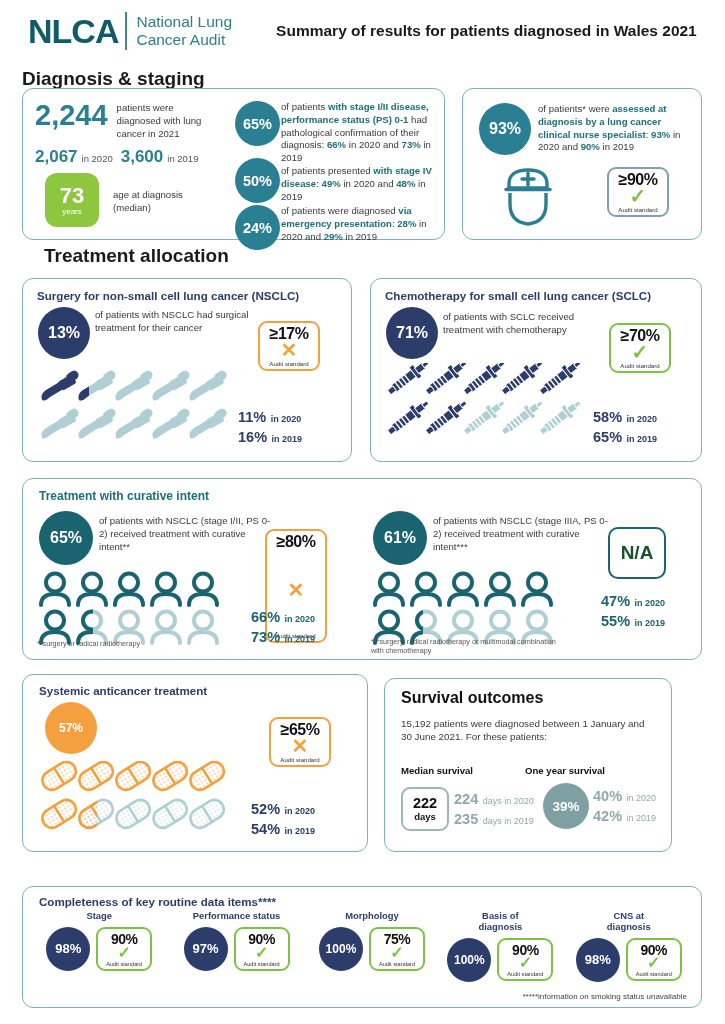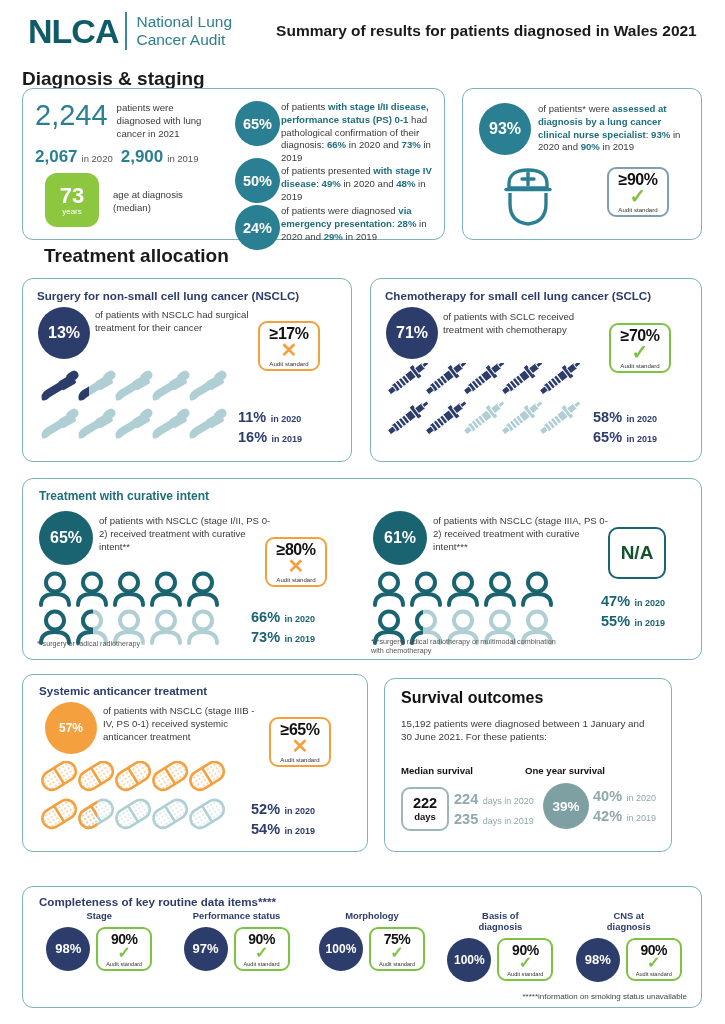--- a/index.html
+++ b/index.html
@@ -81,28 +81,28 @@
       <div class="logo-words">National Lung</div>
       <div class="logo-words">Cancer Audit</div>
     </div>
     <div class="header-title">Summary of results for patients diagnosed in Wales 2021</div>
   </div>
 
   <div class="section-title">Diagnosis &amp; staging</div>
 
   <div class="card" style="left:22px; top:88px; width:423px; height:152px;">
     <div style="position:absolute; left:12px; top:12px; display:flex; align-items:flex-start;">
-      <div style="font-size:29px; font-weight:normal; color:#2A7F92; line-height:1;">2,244</div>
+      <div style="font-size:29px; font-weight:bold; color:#2A7F92; line-height:1;">2,244</div>
       <div class="body-txt" style="width:96px; margin-left:9px; margin-top:1px;">patients were diagnosed with lung cancer in 2021</div>
     </div>
 
     <div style="position:absolute; left:12px; top:58px; display:flex; align-items:baseline;">
       <span style="font-size:17px; font-weight:bold; color:#2A7F92;">2,067</span>
       <span style="font-size:9.5px; color:#555; margin-left:4px;">in 2020</span>
-      <span style="font-size:17px; font-weight:bold; color:#2A7F92; margin-left:8px;">2,900</span>
+      <span style="font-size:17px; font-weight:bold; color:#2A7F92; margin-left:8px;">3,600</span>
       <span style="font-size:9.5px; color:#555; margin-left:4px;">in 2019</span>
     </div>
 
     <div style="position:absolute; left:22px; top:84px; width:54px; height:54px; background:#8DC63F; border-radius:12px; display:flex; flex-direction:column; align-items:center; justify-content:center;">
       <div style="font-size:22px; font-weight:bold; color:#fff; line-height:1;">73</div>
       <div style="font-size:8px; color:#fff;">years</div>
     </div>
     <div class="body-txt" style="position:absolute; left:90px; top:100px; width:100px;">age at diagnosis (median)</div>
 
     <div style="position:absolute; left:212px; top:12px;">
@@ -337,21 +337,21 @@
         <g transform="translate(111,38)">
             <use href="#person" stroke="#AFCFD4"></use>
           </g>
         <g transform="translate(148,38)">
             <use href="#person" stroke="#AFCFD4"></use>
           </g>
       </svg>
     </div>
     <div class="note" style="position:absolute; left:14px; top:160px;">**surgery or radical radiotherapy</div>
 
-    <div class="audit orange" style="position:absolute; left:242px; top:58px;">
+    <div class="audit orange" style="position:absolute; left:242px; top:50px;gap:32px;">
       <div class="val">≥80%</div>
       <div class="mark cross">✕</div>
       <div class="lbl">Audit standard</div>
     </div>
 
     <div class="prev teal" style="position:absolute; left:228px; top:128px;">
       <div>
         <span class="big">66%</span>
         <span class="sm">in 2020</span>
       </div>
@@ -420,21 +420,20 @@
       <div>
         <span class="big">55%</span>
         <span class="sm">in 2019</span>
       </div>
     </div>
   </div>
 
   <div class="card" style="left:22px; top:674px; width:346px; height:178px;">
     <div class="card-title" style="position:absolute; left:16px; top:9px;">Systemic anticancer treatment</div>
     <div class="circle c-orange" style="position:absolute; left:22px; top:27px; width:52px; height:52px; font-size:12px;">57%</div>
-    <div class="body-txt" style="position:absolute; left:80px; top:30px; width:160px;">of patients with NSCLC (stage IIIB - IV, PS 0-1) received systemic anticancer treatment</div>
 
     <div style="position:absolute; left:18px; top:86px;">
       <svg width="190" height="76" viewBox="0 0 190 76">
         <defs>
           <pattern id="dotsOrange" width="4" height="4" patternUnits="userSpaceOnUse">
             <circle cx="2" cy="2" r="0.75" fill="#F5A03F"></circle>
           </pattern>
           <pattern id="dotsBlue" width="4" height="4" patternUnits="userSpaceOnUse">
             <circle cx="2" cy="2" r="0.75" fill="#AFCFD4"></circle>
           </pattern>

